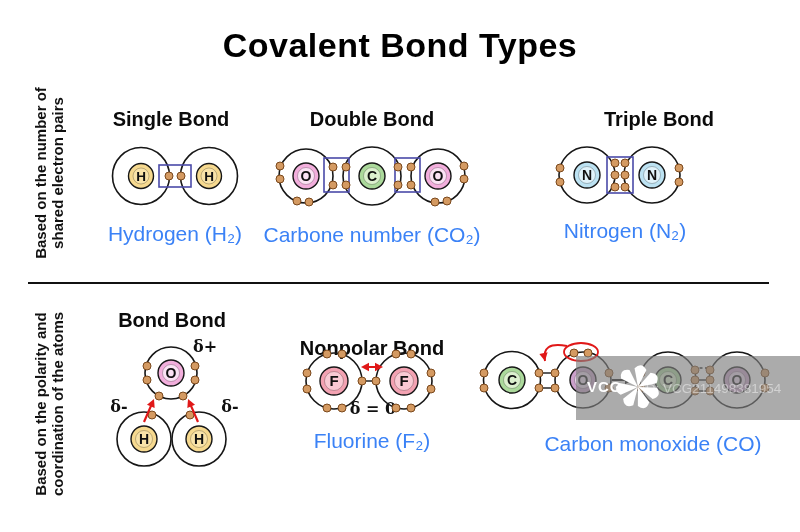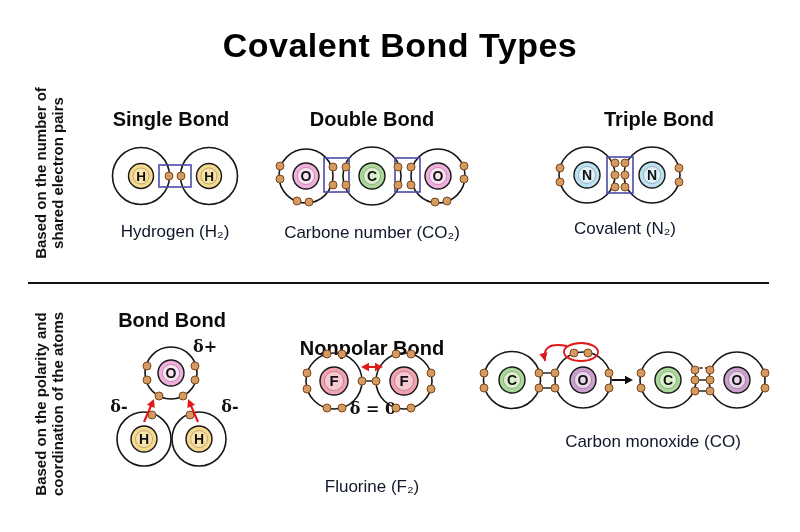--- a/index.html
+++ b/index.html
@@ -5,21 +5,21 @@
   html,body{margin:0;padding:0;background:#ffffff;}
   #canvas{position:relative;width:800px;height:532px;background:#ffffff;overflow:hidden;
           font-family:"Liberation Sans",sans-serif;padding-left:16px;}
   .title{position:absolute;left:400px;top:26px;transform:translateX(-50%);
          font-size:34px;font-weight:bold;color:#000;white-space:nowrap;letter-spacing:.5px;}
   .vlabel{position:absolute;transform:translate(-50%,-50%) rotate(-90deg);
           font-size:15px;font-weight:bold;color:#111;text-align:center;line-height:17px;white-space:nowrap;}
   .divider{position:absolute;left:28px;top:282px;width:741px;height:2px;background:#111;}
   .col-header{position:absolute;transform:translateX(-50%);font-size:20px;font-weight:bold;
               color:#0b0b0b;white-space:nowrap;}
-  .caption{position:absolute;transform:translateX(-50%);font-size:17px;color:#0f172a;white-space:nowrap;}
+  .caption{position:absolute;transform:translateX(-50%);font-size:21px;color:#3b82f6;white-space:nowrap;}
   .delta{position:absolute;transform:translateX(-50%);font-family:"DejaVu Serif",serif;
          font-weight:bold;font-size:16px;color:#111;white-space:nowrap;}
   #diagram-svg{position:absolute;left:0;top:0;z-index:1;}
   .wm-band{position:absolute;left:576px;top:356px;width:224px;height:64px;z-index:2;}
   .wm-brand{position:absolute;left:11px;top:22px;color:#fff;font-weight:bold;font-size:15px;letter-spacing:1px;}
   .wm-logo{position:absolute;left:33px;top:2px;}
   .wm-id{position:absolute;left:66px;top:25px;color:rgba(255,255,255,0.45);font-size:13.5px;white-space:nowrap;}
 </style>
 </head>
 <body>
@@ -249,18 +249,35 @@
       </g>
     </svg>
 
   <div class="delta" style="left:205px;top:337px;">δ+</div>
   <div class="delta" style="left:119px;top:397px;">δ-</div>
   <div class="delta" style="left:230px;top:397px;">δ-</div>
   <div class="delta" style="left:373px;top:399px;">δ = 0</div>
 
   <div class="caption" style="left:175px;top:222px;">Hydrogen (H₂)</div>
   <div class="caption" style="left:372px;top:223px;">Carbone number (CO₂)</div>
-  <div class="caption" style="left:625px;top:219px;">Covalent (N₂)</div>
-  <div class="caption" style="left:372px;top:429px;margin-top:48px;">Fluorine (F₂)</div>
+  <div class="caption" style="left:625px;top:219px;">Nitrogen (N₂)</div>
+  <div class="caption" style="left:372px;top:429px;">Fluorine (F₂)</div>
   <div class="caption" style="left:626px;top:432px;margin-left:27px;">Carbon monoxide (CO)</div>
 
+  <div class="wm-band" id="wm-band" style="background: rgba(128, 128, 128, 0.66);">
+    <span class="wm-brand">VCG</span>
+    <span class="wm-logo">
+      <svg width="58" height="58" viewBox="0 0 58 58">
+        <g fill="#ffffff">
+          <path d="M29 29 L23 11 Q29 3 35 11 Z" transform="rotate(8 29 29)"></path>
+          <path d="M29 29 L23 11 Q29 3 35 11 Z" transform="rotate(60 29 29)"></path>
+          <path d="M29 29 L23 11 Q29 3 35 11 Z" transform="rotate(111 29 29)"></path>
+          <path d="M29 29 L23 11 Q29 3 35 11 Z" transform="rotate(162 29 29)"></path>
+          <path d="M29 29 L23 11 Q29 3 35 11 Z" transform="rotate(213 29 29)"></path>
+          <path d="M29 29 L23 11 Q29 3 35 11 Z" transform="rotate(264 29 29)"></path>
+          <path d="M29 29 L23 11 Q29 3 35 11 Z" transform="rotate(315 29 29)"></path>
+        </g>
+      </svg>
+    </span>
+    <span class="wm-id">ID: VCG211498381954</span>
+  </div>
 
 </div>
 
 </body></html>

